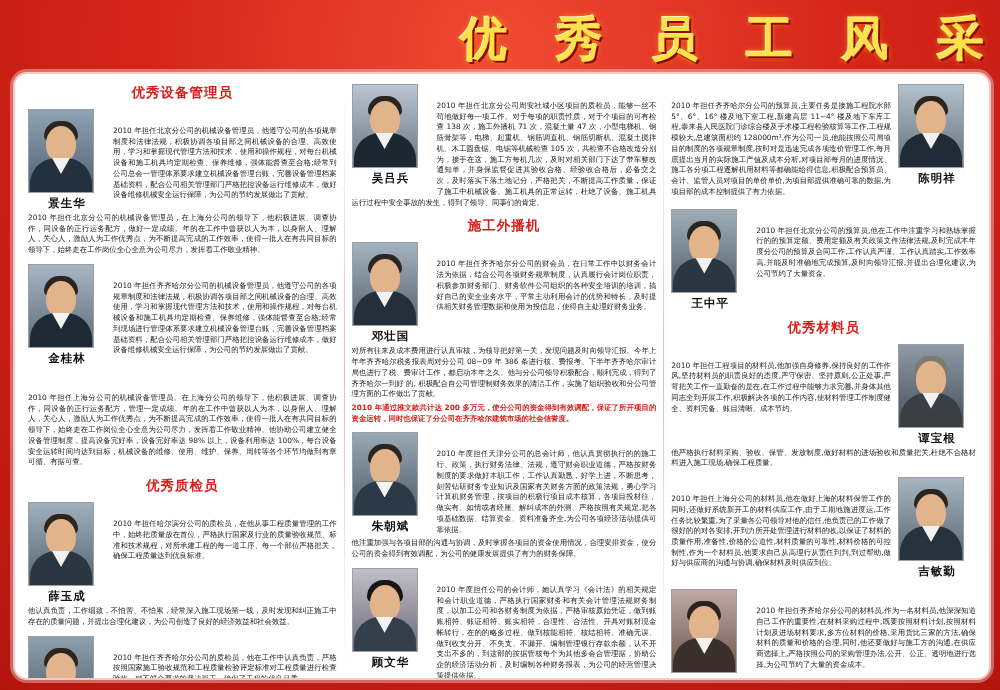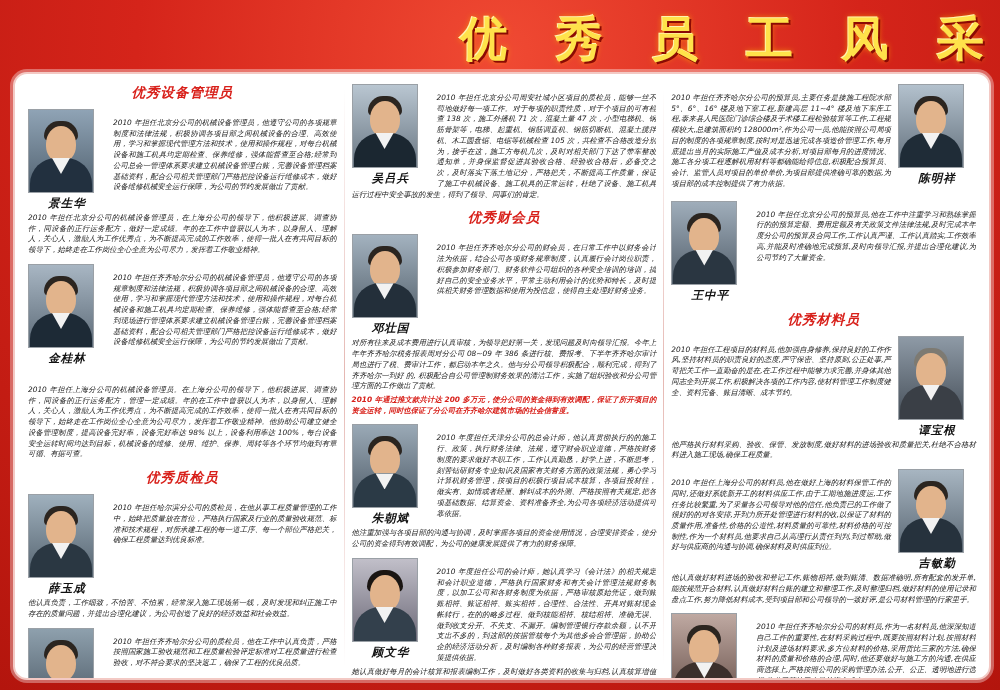--- a/index.html
+++ b/index.html
@@ -32,21 +32,20 @@
     white-space:nowrap;
     padding-left:16px;
   }
   .sheet{
     position:absolute;left:13px;top:72px;width:974px;height:604px;
     background:#ffffff;
     border:2px solid #f3c9c4;
     border-radius:14px;
     box-shadow:0 0 0 3px rgba(255,255,255,.35);
     overflow:hidden;
-    font-style:italic;
   }
   .cols{
     display:flex;width:100%;height:100%;box-sizing:border-box;
     padding:8px 6px 6px 6px;
   }
   .col{
     box-sizing:border-box;
     padding:0 7px;
   }
   .col-1{width:33.6%;}
@@ -116,21 +115,21 @@
     letter-spacing:1px;
   }
   .para{
     font-size:7.4px;
     line-height:1.45;
     color:#1a1a1a;
     text-align:justify;
     text-justify:inter-ideograph;
     margin:0 0 3px 0;
   }
-  .para.top{margin-top:11px;}
+  .para.top{margin-top:19px;}
   .clear{clear:both;}
 </style>
 </head>
 <body>
 
 <div class="poster">
   <div class="bg-glow"></div>
 
   <div class="title-wrap">
     <div class="main-title">优 秀 员 工 风 采</div>
@@ -234,21 +233,21 @@
                   <div class="body-sh" style="background:#1b2731"></div>
                   <div class="collar"></div>
               </div>
               <div class="name">吴吕兵</div>
             </div>
             <p class="para top">2010 年担任北京分公司周安社城小区项目的质检员，能够一丝不苟地做好每一项工作。对于每项的职责性质，对于个项目的可有检查 138 次，施工外播机 71 次，混凝土量 47 次，小型电梯机、钢筋骨架等，电梯、起重机、钢筋调直机、钢筋切断机、混凝土搅拌机、木工圆盘锯、电锯等机械检查 105 次，共检查不合格改造分别为，接手在这，施工方每机几次，及时对相关部门下达了带车整改通知单，并身保监督促进其验收合格、经验收合格后，必备交之次，及时落实下落土地记分，严格把关，不断提高工作质量，保证了施工中机械设备、施工机具的正常运转，杜绝了设备、施工机具运行过程中安全事故的发生，得到了领导、同事们的肯定。</p>
           </div>
           <div class="clear"></div>
         </div>
 
-        <div class="section-head">优秀财会员</div>
+        <div class="section-head">施工外播机</div>
 
         <div class="entry">
           <div class="body">
             <div class="photo-box">
               <div class="photo">
                 <div class="bg" style="background:linear-gradient(#a3b2bf,#57646f)"></div>
                 <div class="hair"></div>
                   <div class="head"></div>
                   <div class="body-sh" style="background:#232f3a"></div>
                   <div class="collar"></div>
@@ -367,21 +366,20 @@
                 <div class="hair"></div>
                   <div class="head"></div>
                   <div class="body-sh" style="background:#26323d"></div>
                   <div class="collar"></div>
               </div>
               <div class="name">吉敏勤</div>
             </div>
             <p class="para top">2010 年担任上海分公司的材料员,他在做好上海的材料保管工作的同时,还做好系统新开工的材料供应工作,由于工期地施进度运,工作任务比较繁重,为了采量各公司领导对他的信任,他负责已的工作做了很好的的对各安排,开到力所开处管理进行材料的收,以保证了材料的质量作用,准备性,价格的公道性,材料质量的可靠性,材料价格的可控制性,作为一个材料员,他要求自己从高理行从责任到判,到过帮助,做好与供应商的沟通与协调,确保材料及时供应到位。</p>
           </div>
           <div class="clear"></div>
-          <p class="para">他认真做好材料进场的验收和登记工作,账物相符,做到账清、数据准确明,所有配套的发开单,能按规范开合材料,认真做好材料台账的建立和整理工作,及时整理归档,做好材料的使用记录和盘点工作,努力降低材料成本,受到项目部和公司领导的一致好评,是公司材料管理的行家里手。</p>
         </div>
 
         <div class="entry">
           <div class="body">
             <div class="photo-box">
               <div class="photo">
                 <div class="bg" style="background:linear-gradient(#bfa9a2,#6d564f)"></div>
                 <div class="hair"></div>
                   <div class="head"></div>
                   <div class="body-sh" style="background:#3b2f2b"></div>

